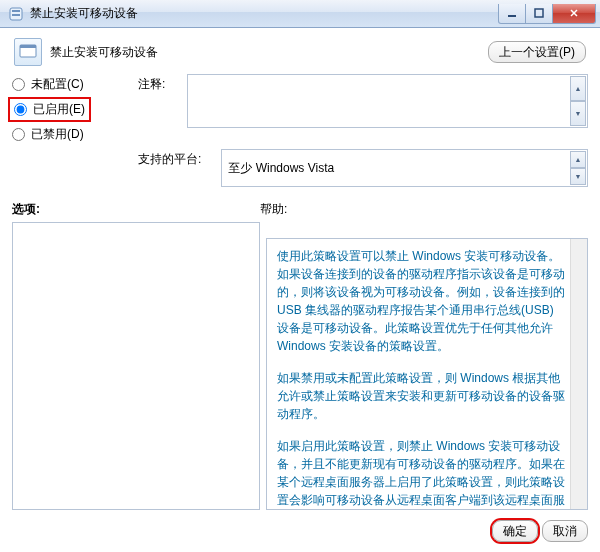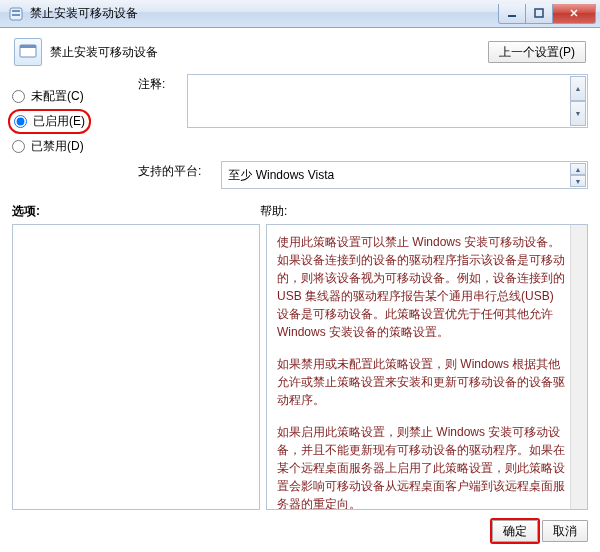--- a/index.html
+++ b/index.html
@@ -66,40 +66,39 @@
     display: flex; align-items: center; justify-content: center;
     background: linear-gradient(to bottom,#f5faff,#dbeaf8);
   }
   .policy-title { font-size: 12px; }
   .nav-btns { margin-left: auto; display: flex; gap: 6px; }
   .btn {
     height: 22px;
     padding: 0 10px;
     background: linear-gradient(to bottom, #fdfdfd, #ececec);
     border: 1px solid #a9a9a9;
-    border-radius: 1px;
+    border-radius: 9px;
     font-size: 12px;
     display: inline-flex;
     align-items: center;
     color: #000;
     cursor: pointer;
   }
   .form-grid {
     display: grid;
     grid-template-columns: 120px 1fr;
     column-gap: 6px;
     row-gap: 6px;
     align-items: start;
   }
   .radio-col {
     display: flex;
     flex-direction: column;
     gap: 6px;
     padding-top: 2px;
-    margin-top: 12px;
   }
   .radio-row {
     display: flex;
     align-items: center;
     gap: 4px;
     font-size: 12px;
     color: #000;
   }
   .radio-row input { margin: 0 2px 0 0; }
   .highlight-red {
@@ -108,21 +107,21 @@
     margin: -2px -4px;
   }
   .comment-box, .platform-box {
     border: 1px solid #b7c4d6;
     background: #fff;
     font-size: 12px;
     padding: 3px 6px;
     position: relative;
   }
   .comment-box { height: 54px; }
-  .platform-box { height: 28px; display: flex; align-items: center; }
+  .platform-box { height: 38px; display: flex; align-items: center; }
   .spin {
     position: absolute;
     right: 1px; top: 1px; bottom: 1px;
     width: 16px;
     display: flex; flex-direction: column;
   }
   .spin div {
     flex: 1;
     background: linear-gradient(to bottom,#f4f7fb,#dfe8f3);
     border: 1px solid #b0bfd3;
@@ -141,21 +140,21 @@
     flex: 1;
     margin-top: 4px;
     min-height: 0;
   }
   .pane {
     border: 1px solid #b7c4d6;
     background: #fff;
     overflow: hidden;
   }
   .pane.left { width: 248px; }
-  .pane.right { flex: 1; padding: 8px 22px 8px 10px; font-size: 12px; line-height: 1.5; color: #7f1d1d; position: relative; }
+  .pane.right { flex: 1; padding: 8px 22px 8px 10px; font-size: 12px; line-height: 1.5; color: #0369a1; position: relative; margin-top: 16px; }
   .pane.right .scroll-gutter {
     position: absolute; right: 0; top: 0; bottom: 0; width: 17px;
     background: #f0f0f0;
     border-left: 1px solid #dcdcdc;
   }
   .help-p { margin: 0 0 14px 0; }
   .footer {
     display: flex;
     justify-content: flex-end;
     gap: 4px;
@@ -218,21 +217,21 @@
       <button class="btn">上一个设置(P)</button>
     </div>
   </div>
 
   <div class="form-grid">
     <div class="radio-col">
       <label class="radio-row">
         <input type="radio" name="state" style="">
         <span>未配置(C)</span>
       </label>
-      <label class="radio-row highlight-red" style="width:fit-content;border-radius:12px;">
+      <label class="radio-row highlight-red" style="width:fit-content;">
         <input type="radio" name="state" checked="" style="">
         <span>已启用(E)</span>
       </label>
       <label class="radio-row">
         <input type="radio" name="state" style="">
         <span>已禁用(D)</span>
       </label>
     </div>
 
     <div style="display:flex; gap:22px; align-items:flex-start;">

